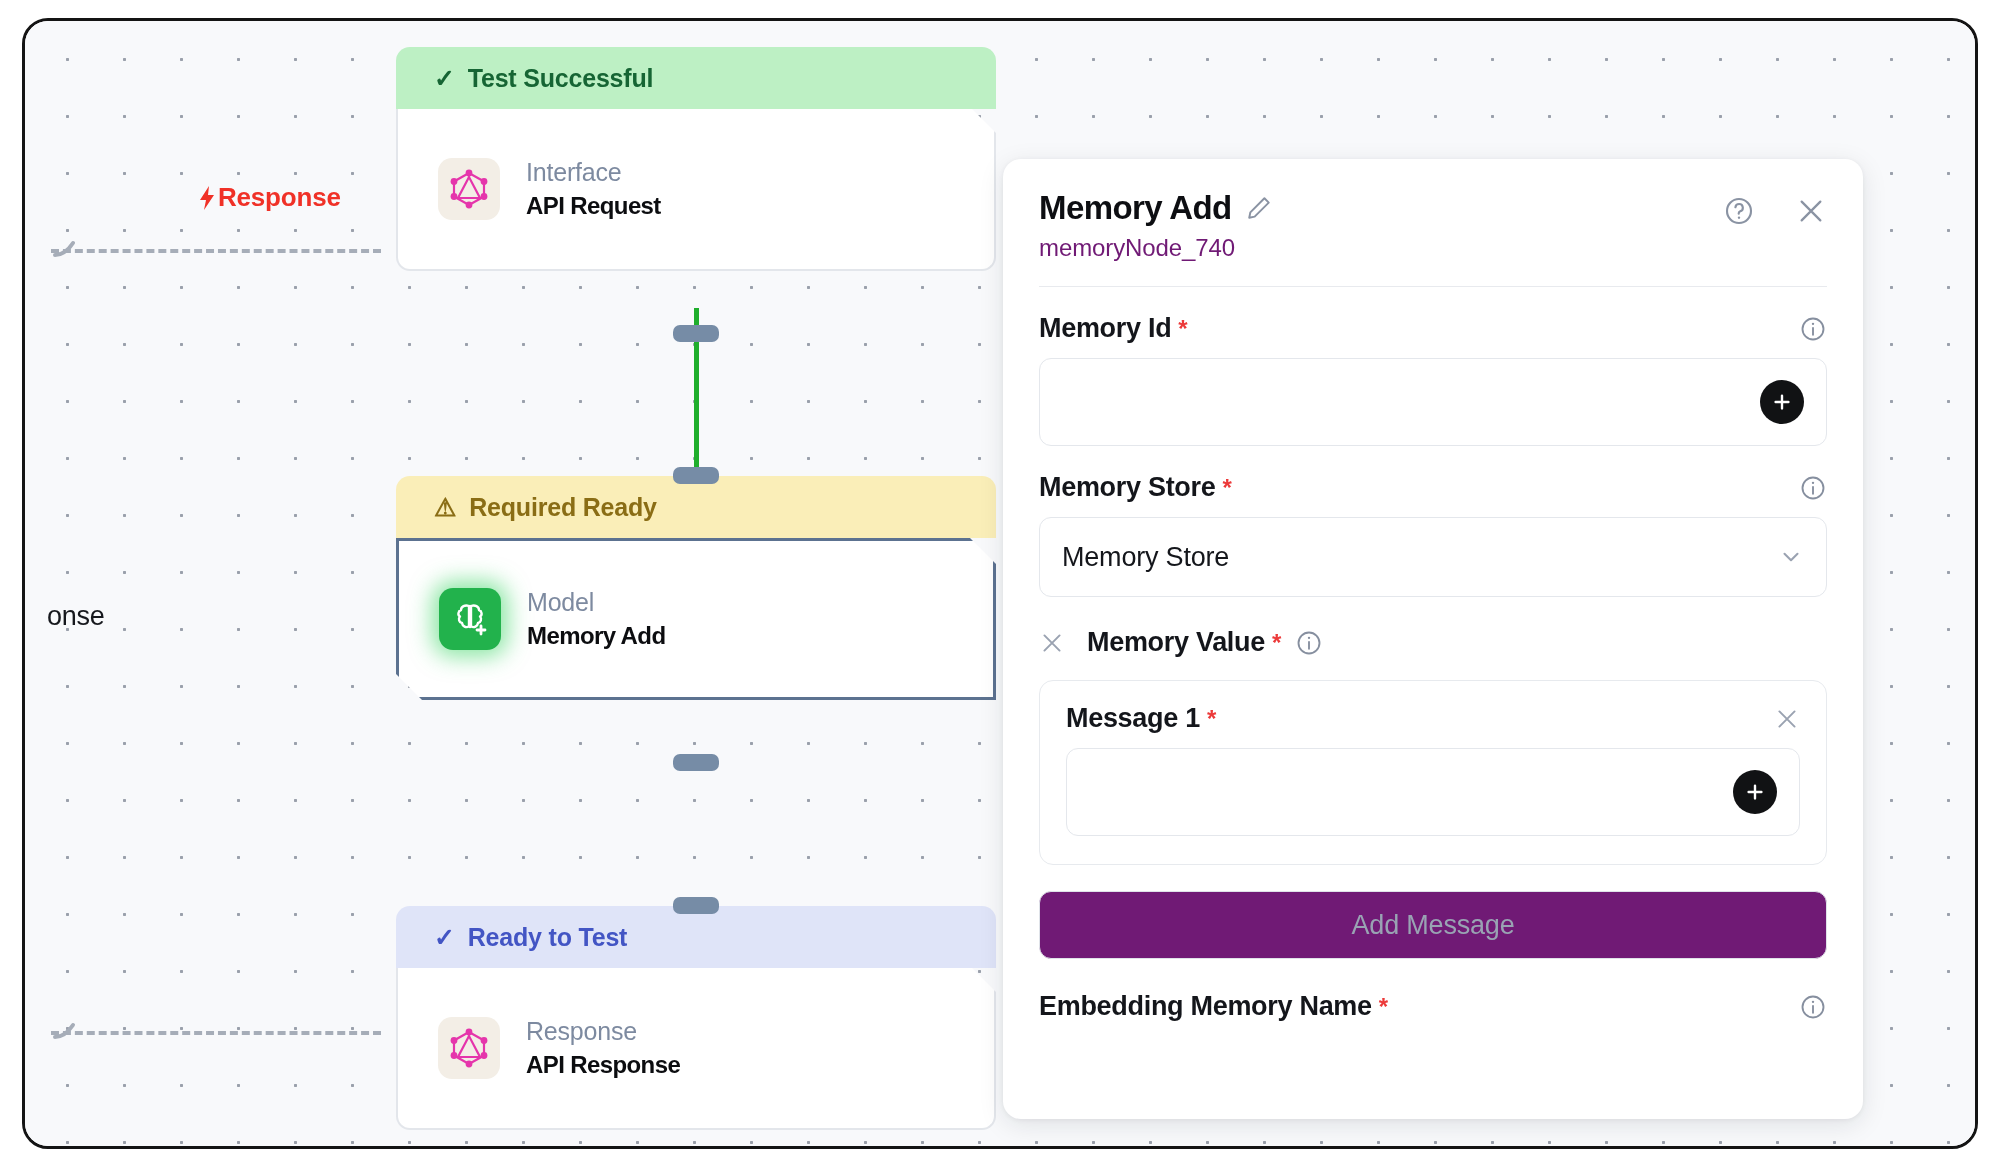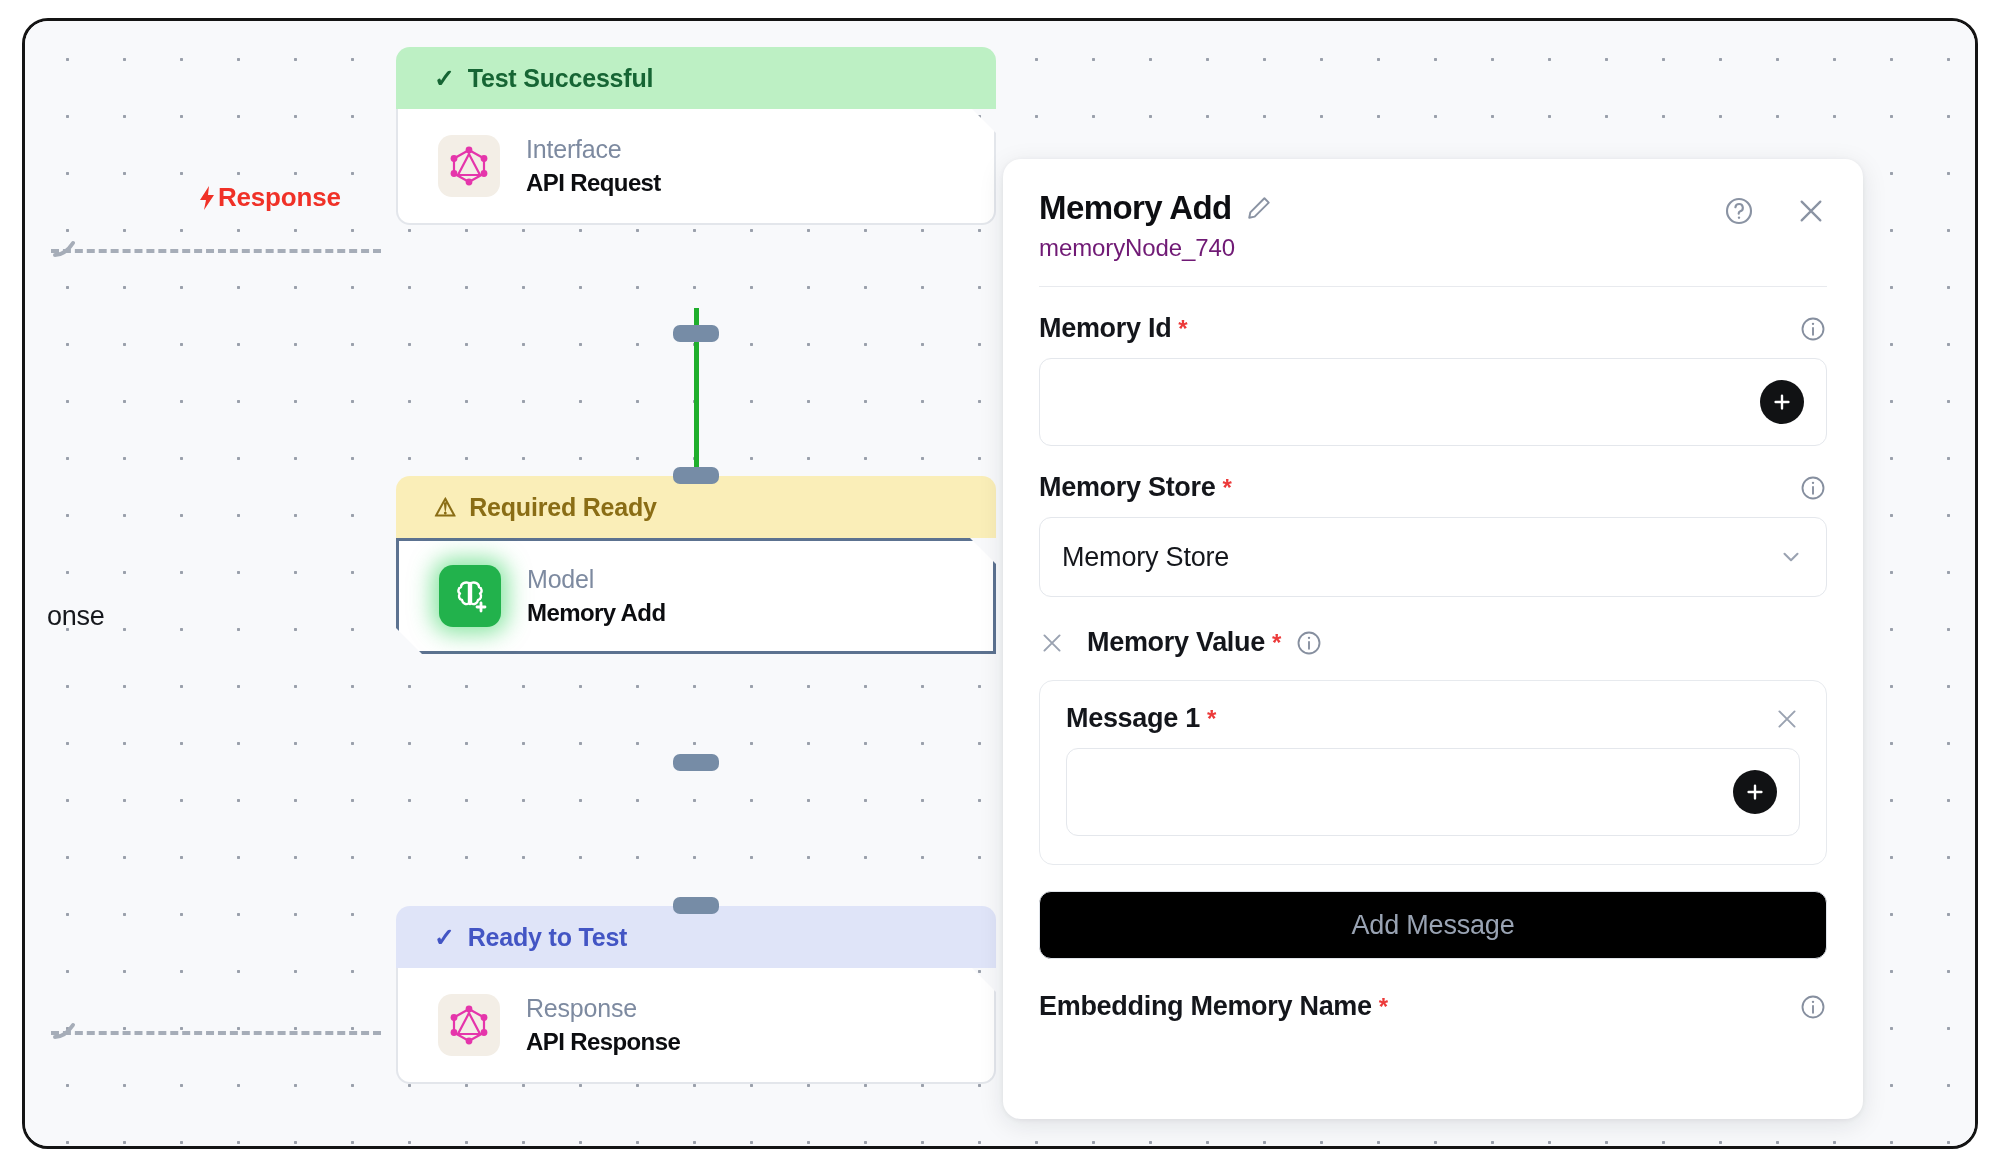--- a/index.html
+++ b/index.html
@@ -82,21 +82,21 @@
     border-radius: 14px 14px 0 0;
     letter-spacing: -0.2px;
   }
   .node-status .st-icon { font-size: 25px; line-height: 1; display:inline-block; }
   .status-success { background: #bdf0c4; color: #166534; }
   .status-warning { background: #faeeb8; color: #8a6d15; }
   .status-ready   { background: #dfe4f8; color: #4355c4; }
 
   .node-body {
     background: #ffffff;
-    height: 116px;
+    height: 162px;
     display: flex; align-items: center;
     padding: 0 40px;
     gap: 26px;
     border: 2px solid #e3e6eb;
     border-top: none;
     border-radius: 0 0 14px 14px;
   }
   .node-body.clipped {
     border: 3px solid #5c7290;
     border-radius: 0 0 0 0;
@@ -246,21 +246,21 @@
   .add-btn {
     margin-top: 26px;
     height: 68px;
     border: 1.5px solid #dfe3e9;
     border-radius: 12px;
     display: flex; align-items: center; justify-content: center;
     font-size: 27px;
     color: #99a3b3;
     letter-spacing: -0.2px;
     cursor: pointer;
-    background: #000000;
+    background: #701a75;
   }
 
   .cut-label {
     margin-top: 32px;
     font-size: 27px; font-weight: 700; color: #14161b; letter-spacing: -0.3px;
     display: flex; align-items: center; justify-content: space-between;
   }
 </style>
 </head>
 <body>

